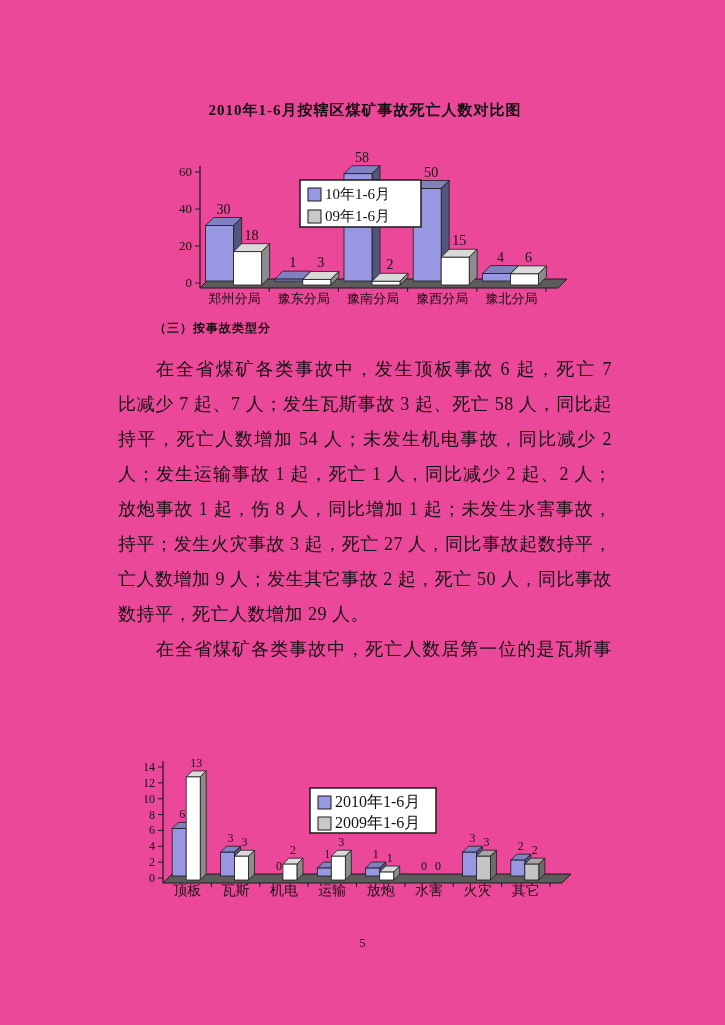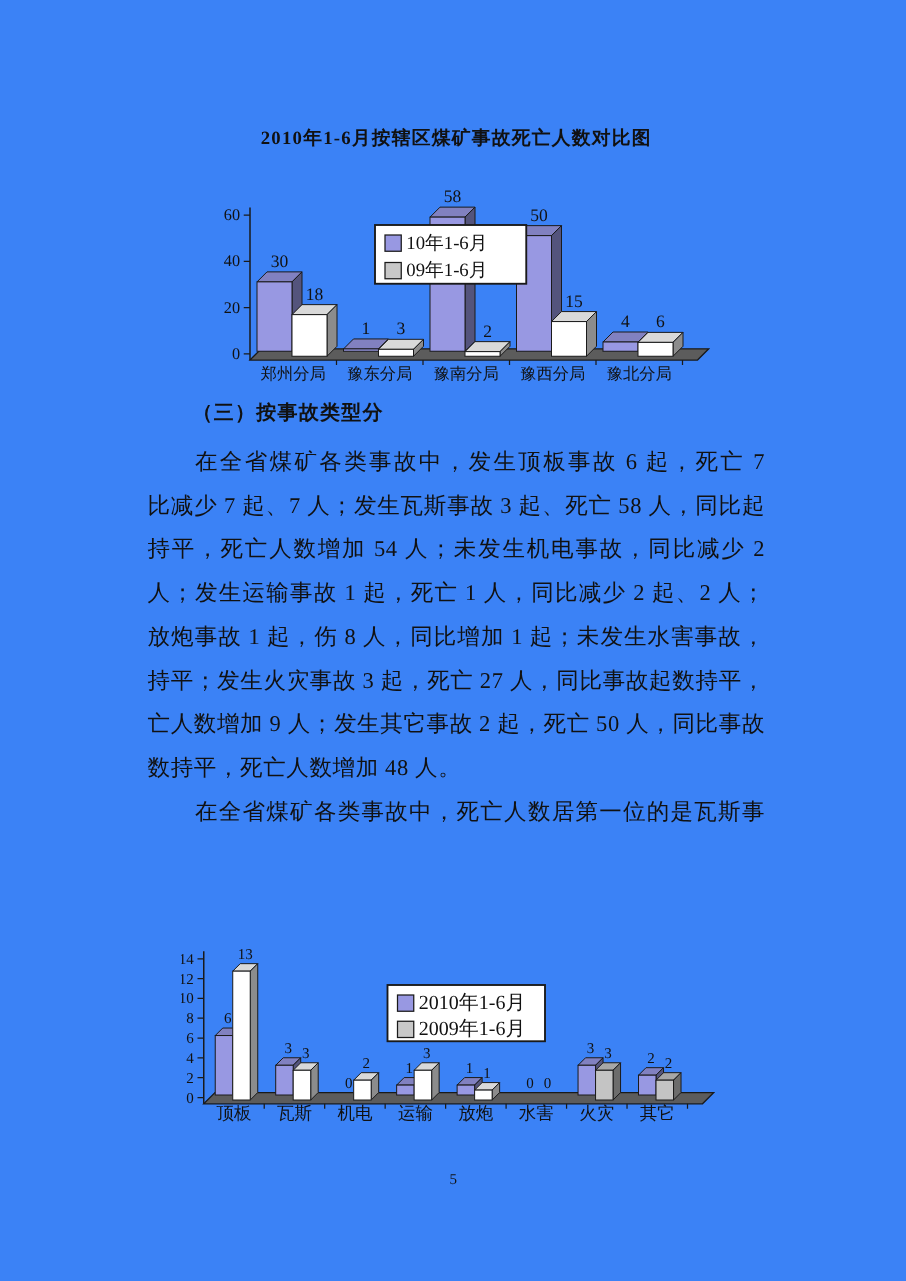--- a/index.html
+++ b/index.html
@@ -1,31 +1,31 @@
 <!DOCTYPE html>
 <html><head>
 <meta charset="utf-8">
 <style>
   html,body{margin:0;padding:0;background:#ffffff;}
   .page{
-    position:relative; width:725px; height:1025px; background:#3b82f6;
+    position:relative; width:725px; height:1025px; background:#ec4899;
     font-family:"Liberation Serif","DejaVu Serif",serif; color:#111; overflow:hidden;
   }
   .chart-title{
     position:absolute; left:118px; width:494px; text-align:center;
     font-size:15px; font-weight:bold; letter-spacing:1px;
   }
   .t1{top:101px;}
   .t2{top:727px;}
   .chart-box{position:absolute;}
   #chart1{left:146px; top:146px; width:452px; height:174px;}
   #chart2{left:145px; top:754px; width:468px; height:158px;}
   .heading{
     position:absolute; left:118px; top:320px; width:494px; padding-left:36px;
-    box-sizing:border-box; font-size:16px; font-weight:bold; letter-spacing:1px;
+    box-sizing:border-box; font-size:12px; font-weight:bold; letter-spacing:1px;
   }
   .body-text{position:absolute; left:118px; top:352px; width:494px;}
   .bline{
     height:35px; line-height:35px; font-size:18px; overflow:hidden;
     text-align:justify; text-align-last:justify; letter-spacing:0.5px;
   }
   .bline.jfix::after{content:""; display:inline-block; width:100%; height:0;}
   .bline.first{padding-left:38px;}
   .bline.last{text-align-last:left;}
   .bline.last::after{content:none;}
@@ -108,21 +108,21 @@
 
   <div class="heading">（三）按事故类型分</div>
   <div class="body-text" id="bodytext">
       <div class="bline jfix first">在全省煤矿各类事故中，发生顶板事故 6 起，死亡 7 人，同</div>
       <div class="bline jfix">比减少 7 起、7 人；发生瓦斯事故 3 起、死亡 58 人，同比起数</div>
       <div class="bline jfix">持平，死亡人数增加 54 人；未发生机电事故，同比减少 2 起、2</div>
       <div class="bline jfix">人；发生运输事故 1 起，死亡 1 人，同比减少 2 起、2 人；发生</div>
       <div class="bline jfix">放炮事故 1 起，伤 8 人，同比增加 1 起；未发生水害事故，同比</div>
       <div class="bline jfix">持平；发生火灾事故 3 起，死亡 27 人，同比事故起数持平，死</div>
       <div class="bline jfix">亡人数增加 9 人；发生其它事故 2 起，死亡 50 人，同比事故起</div>
-      <div class="bline jfix last">数持平，死亡人数增加 48 人。</div>
+      <div class="bline jfix last">数持平，死亡人数增加 29 人。</div>
       <div class="bline jfix first">在全省煤矿各类事故中，死亡人数居第一位的是瓦斯事故，</div>
     </div>
 
   <div class="chart-box" id="chart2"><svg width="468" height="158" viewBox="0 0 468 158">
         <polygon points="18,129 27,120 426,120 417,129" fill="#5c5c5c" stroke="#1a1a1a" stroke-width="1"></polygon>
         <line x1="66.375" y1="129" x2="66.375" y2="133" stroke="#1a1a1a" stroke-width="1"></line>
         <line x1="114.75" y1="129" x2="114.75" y2="133" stroke="#1a1a1a" stroke-width="1"></line>
         <line x1="163.125" y1="129" x2="163.125" y2="133" stroke="#1a1a1a" stroke-width="1"></line>
         <line x1="211.5" y1="129" x2="211.5" y2="133" stroke="#1a1a1a" stroke-width="1"></line>
         <line x1="259.875" y1="129" x2="259.875" y2="133" stroke="#1a1a1a" stroke-width="1"></line>

